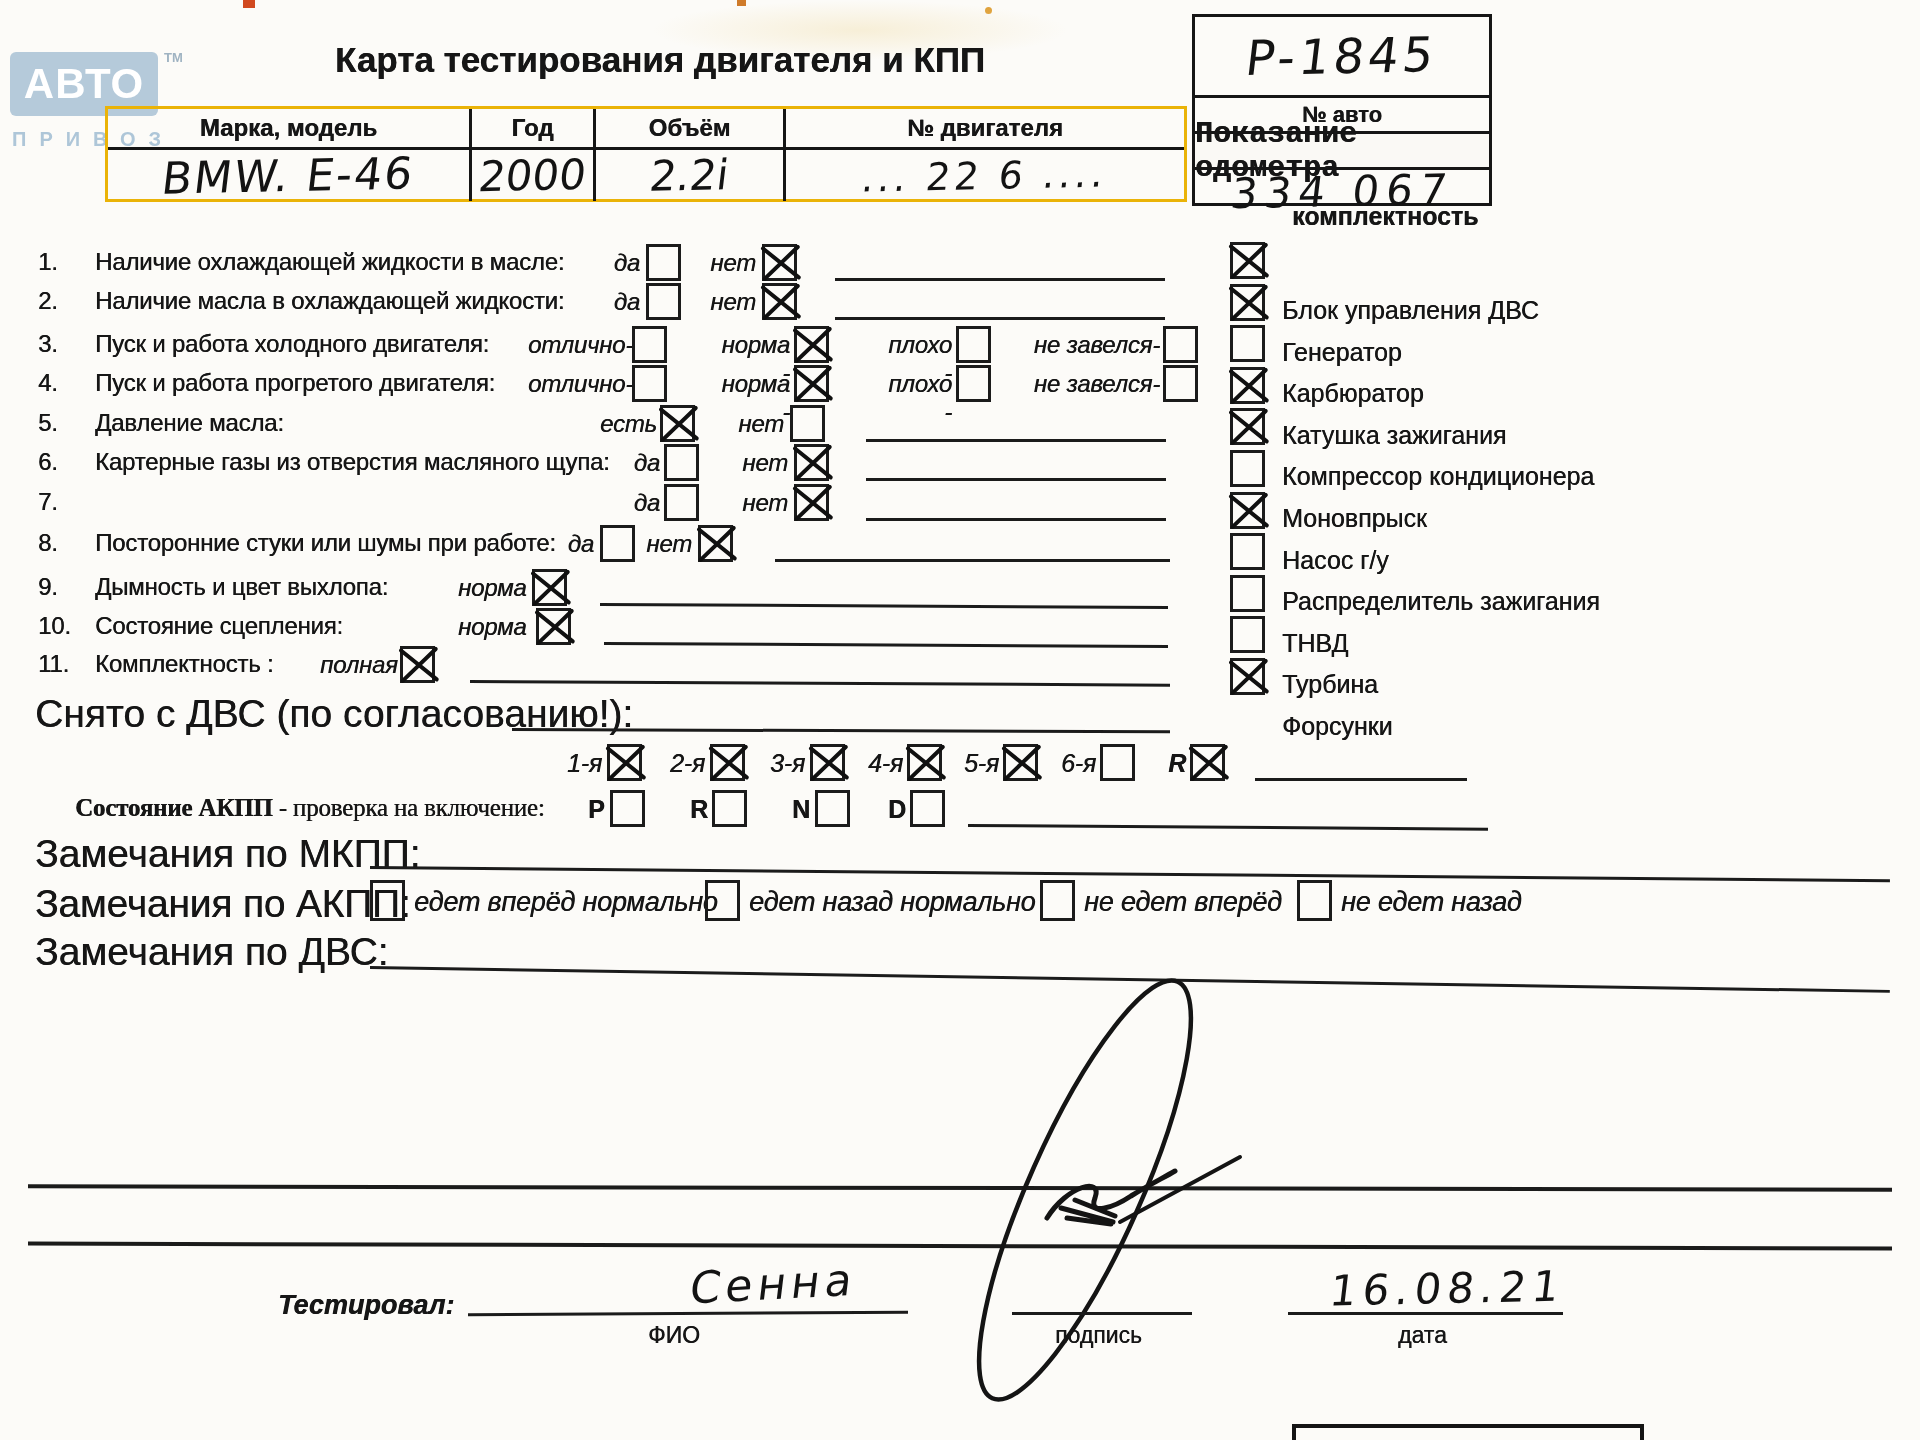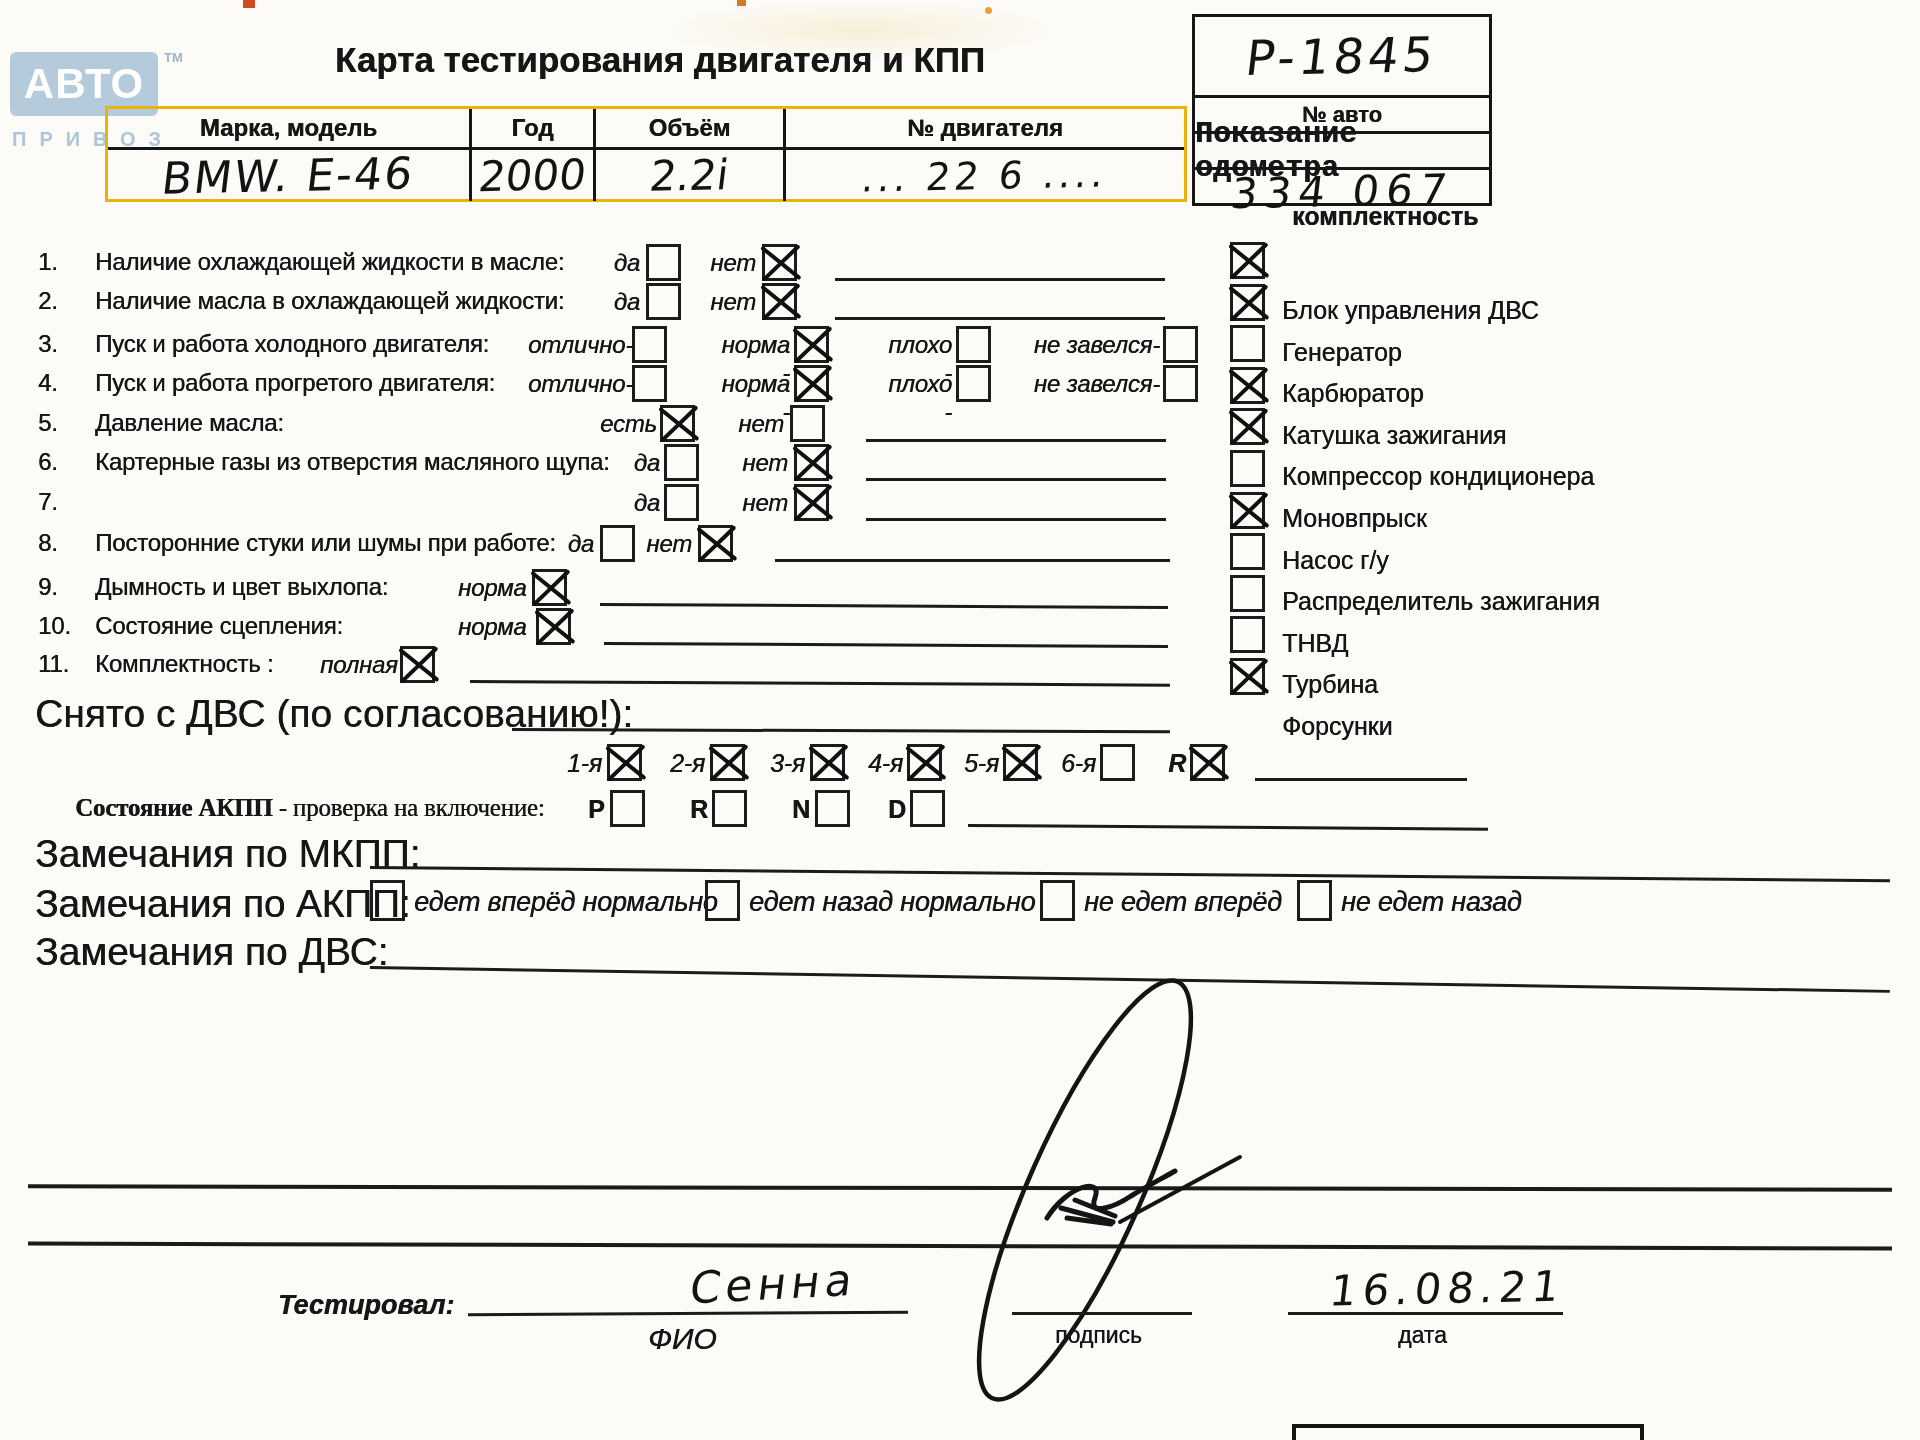--- a/index.html
+++ b/index.html
@@ -295,21 +295,21 @@
   <div class="abs headline ink" style="left:35px;top:930px;">Замечания по ДВС:</div>
   <div class="abs rline" style="left:370px;top:966px;width:1520px;transform:rotate(0.9deg);transform-origin:left center;"></div>
 
   <div class="abs" style="left:28px;top:1186px;width:1864px;height:4px;background:#1b1b1b;transform:rotate(0.1deg);"></div>
   <div class="abs" style="left:28px;top:1244px;width:1864px;height:4px;background:#1b1b1b;transform:rotate(0.15deg);"></div>
 
   <div class="abs b i ink" style="left:278px;top:1290px;font-size:27px;">Тестировал:</div>
 
   <span class="abs hw" style="left:690px;top:1258px;font-size:44px;letter-spacing:5px;transform:rotate(-3deg) skewX(-10deg);">Сенна</span>
   <div class="abs rline" style="left:468px;top:1312px;width:440px;transform:rotate(-0.3deg);"></div>
-  <div class="abs ink" style="left:648px;top:1322px;font-size:30px;font-style:italic;">ФИО</div>
+  <div class="abs ink" style="left:648px;top:1322px;font-size:23px;">ФИО</div>
 
   <svg class="abs" width="340" height="480" viewBox="0 0 340 480" style="left:935px;top:950px;">
     <ellipse cx="150" cy="240" rx="56" ry="228" fill="none" stroke="#141414" stroke-width="4.5" transform="rotate(24 150 240)"></ellipse>
     <path d="M112 268 C132 236 168 226 160 248 C153 266 178 258 196 246 C214 235 228 228 240 221" fill="none" stroke="#141414" stroke-width="5" stroke-linecap="round"></path>
     <path d="M126 258 l52 14 M132 268 l44 6 M140 250 l40 16" fill="none" stroke="#141414" stroke-width="5" stroke-linecap="round"></path>
     <path d="M185 272 L305 207" fill="none" stroke="#141414" stroke-width="4" stroke-linecap="round"></path>
   </svg>
   <div class="abs rline" style="left:1012px;top:1312px;width:180px;"></div>
   <div class="abs ink" style="left:1055px;top:1322px;font-size:23px;">подпись</div>
 

